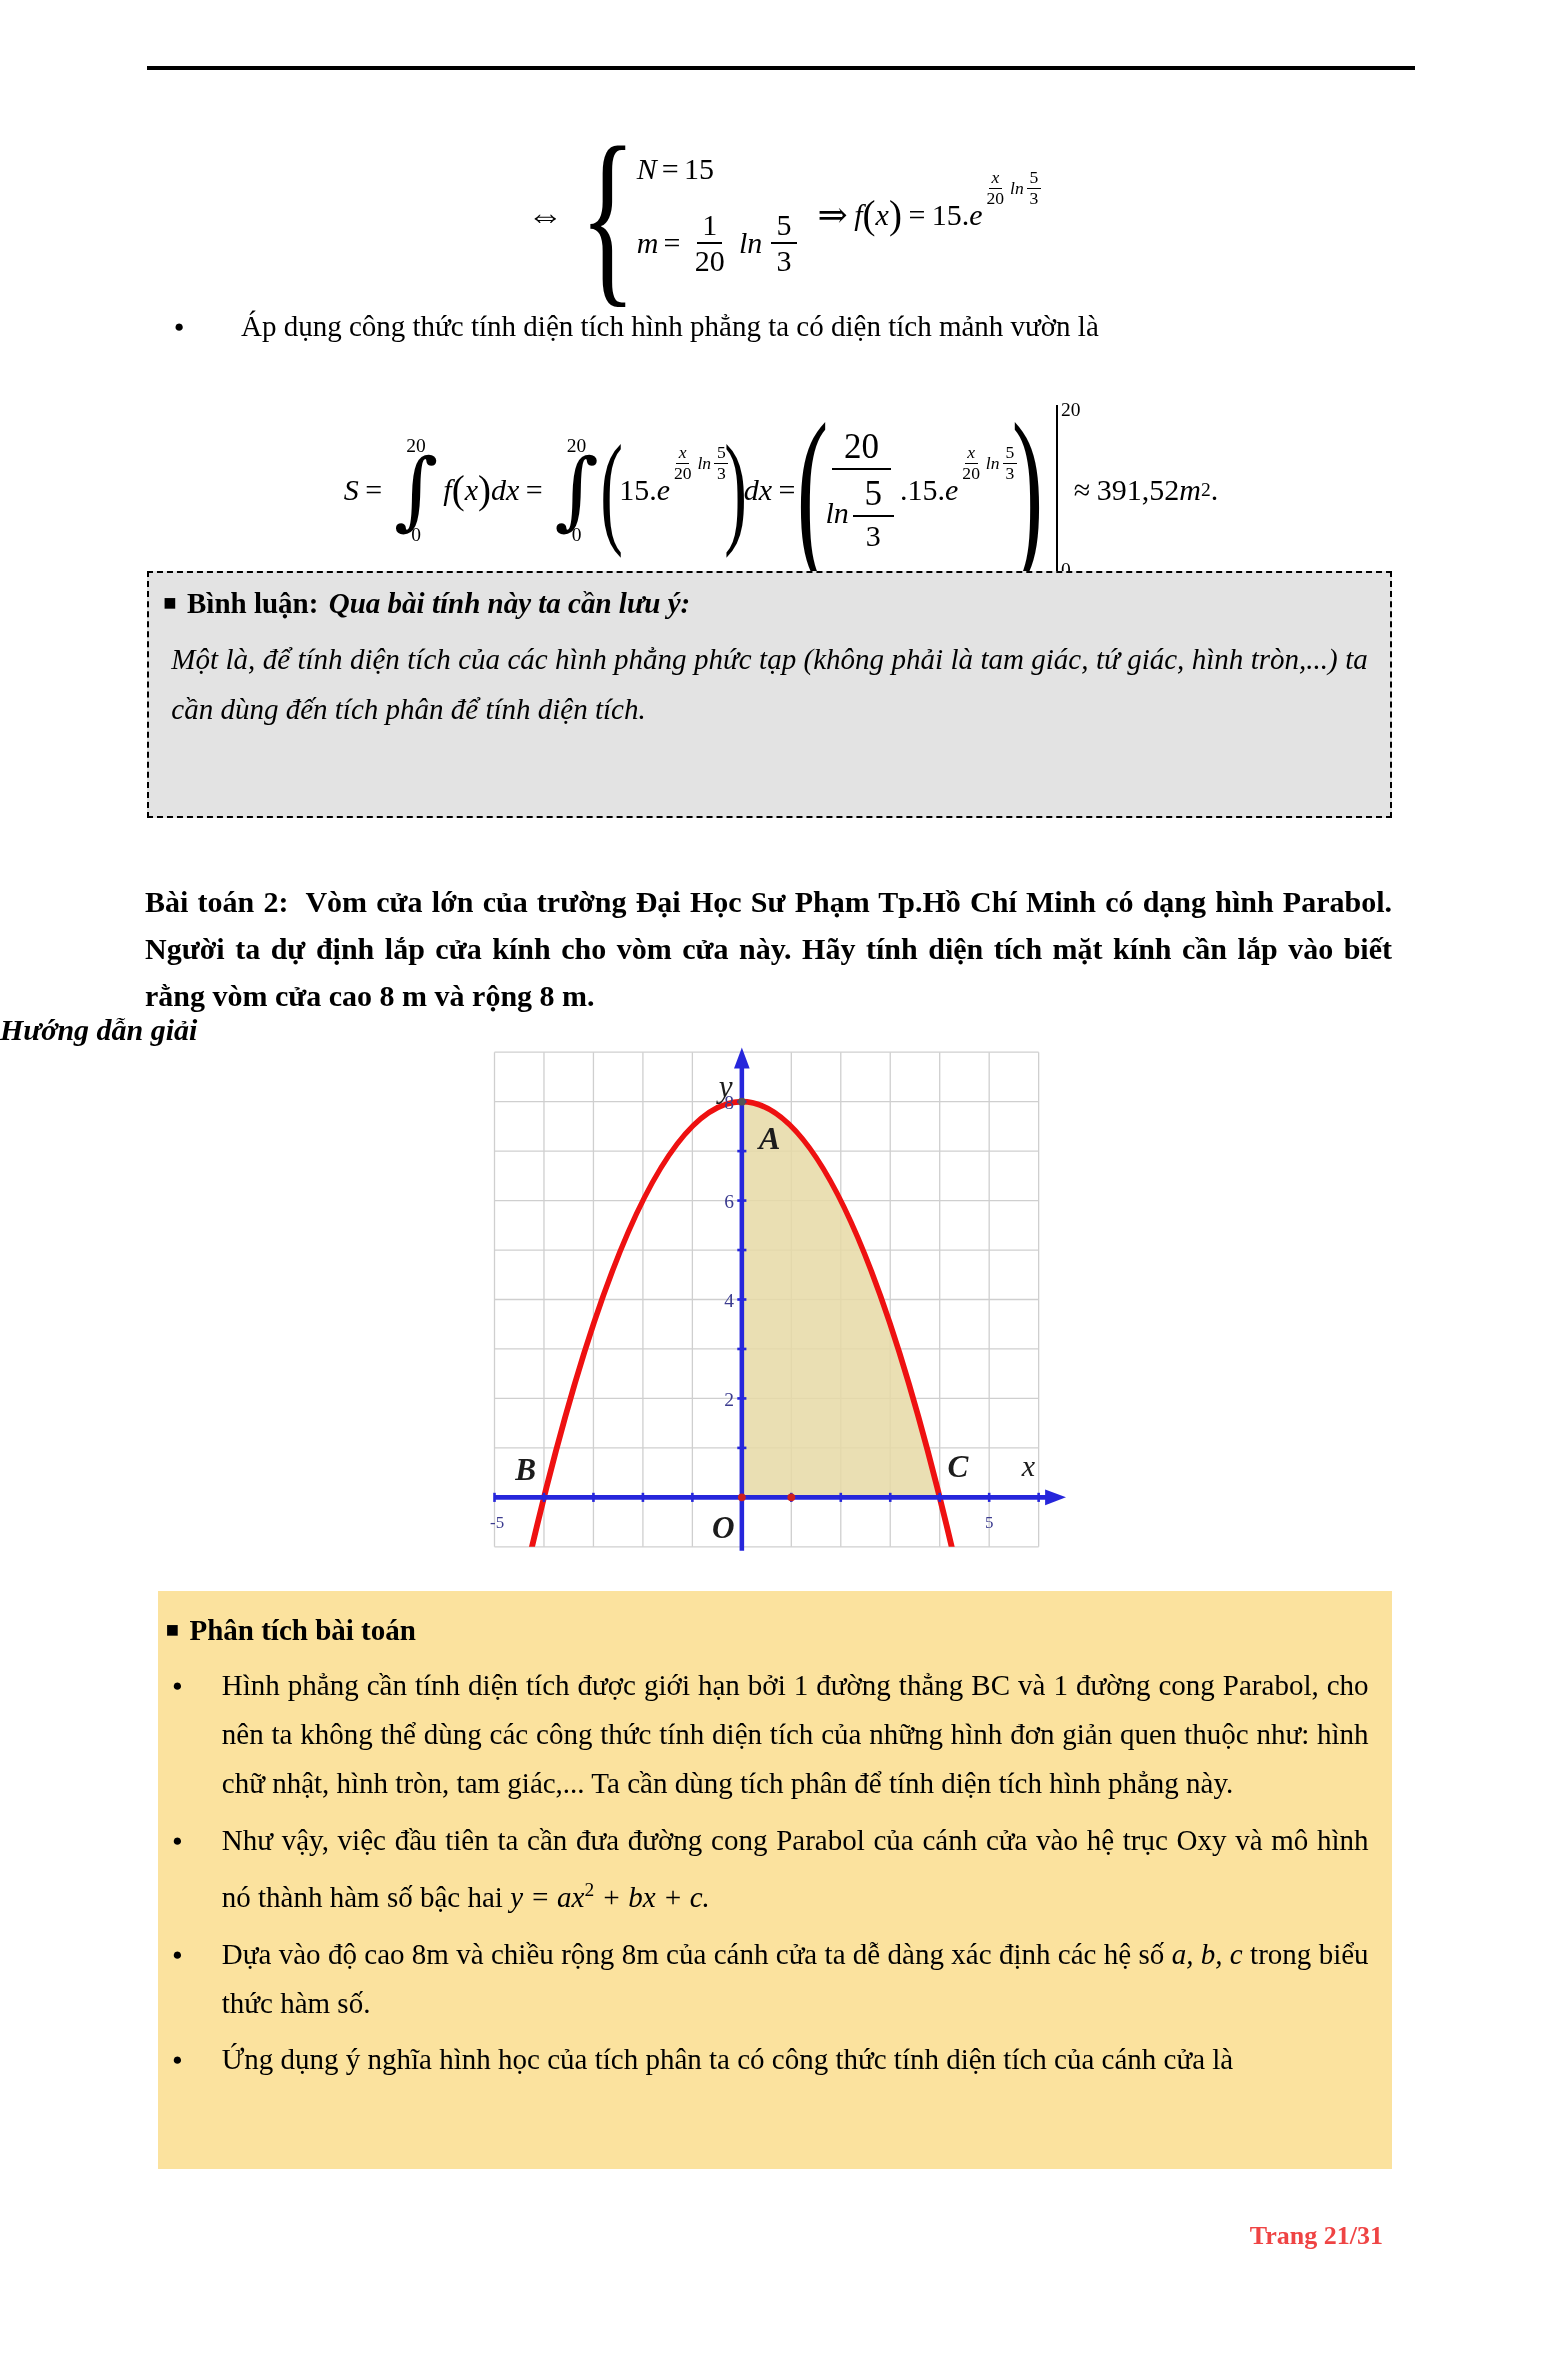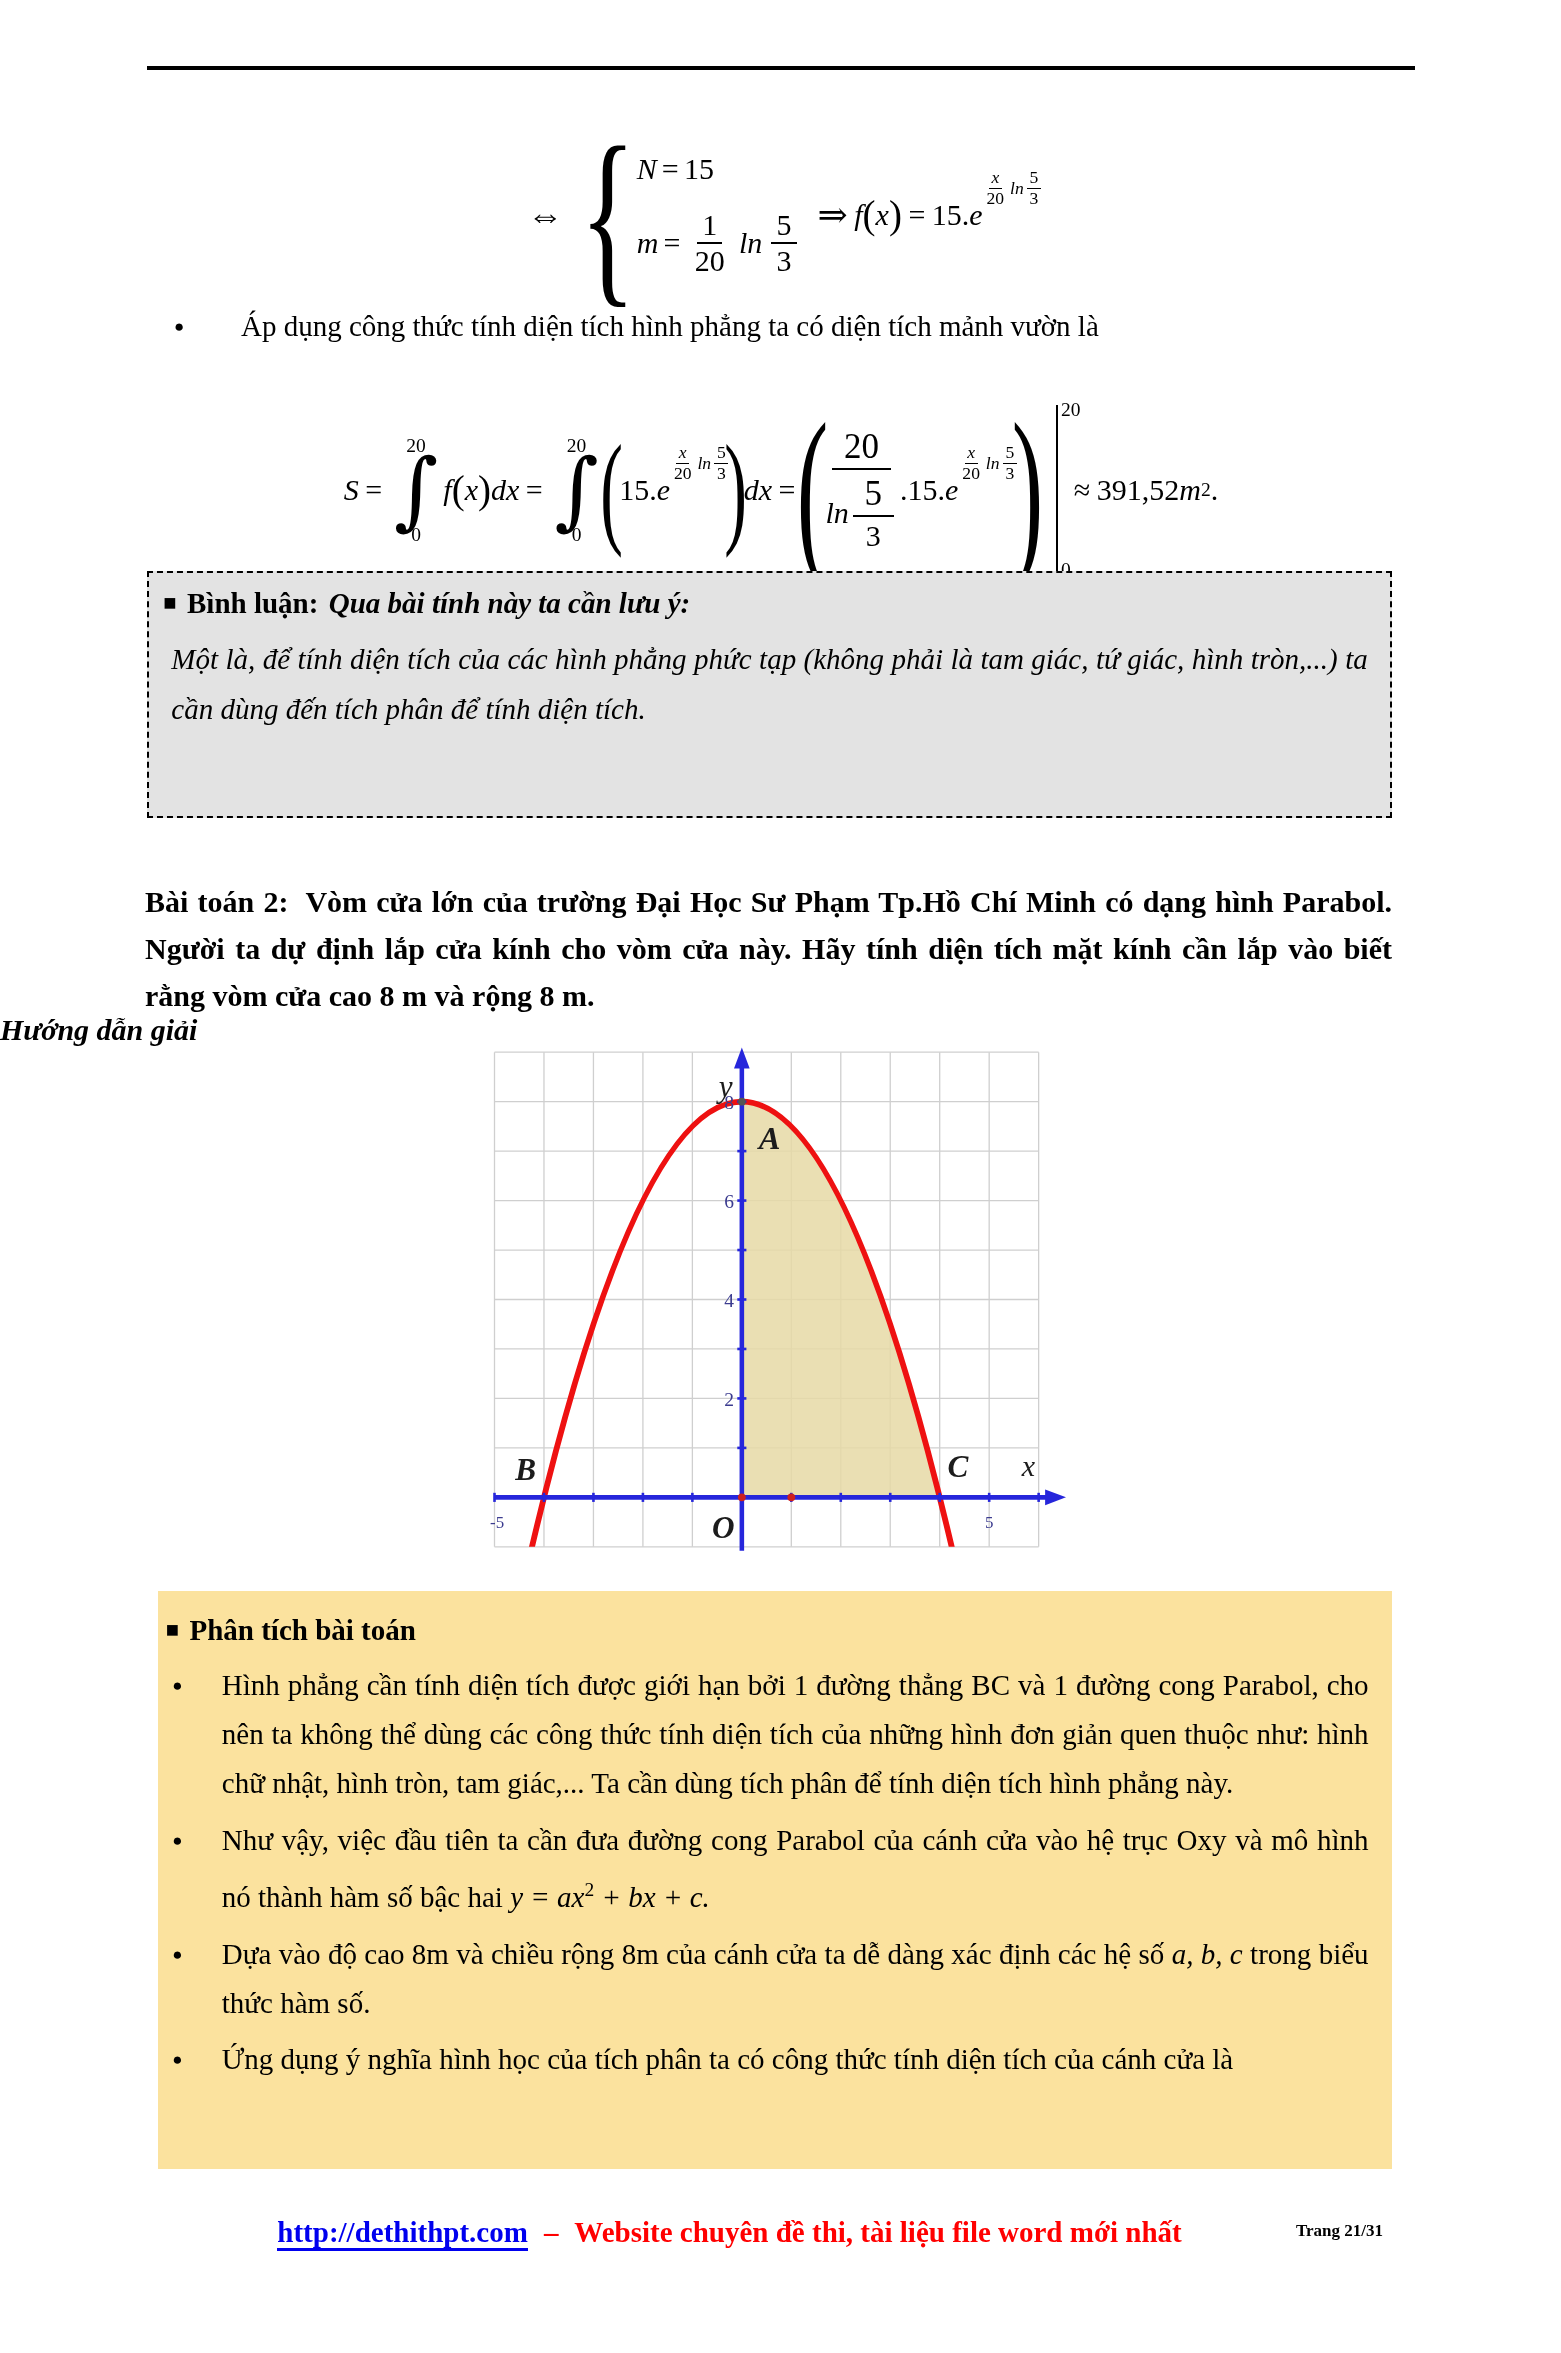--- a/index.html
+++ b/index.html
@@ -72,21 +72,21 @@
   .ab .atext{flex:1;line-height:49px;text-align:justify;}
   .imath{font-style:italic;}
   .isup{vertical-align:super;font-size:19.5px;font-style:normal;}
 
   
   .footer{left:145px;top:2216px;width:1247px;height:59px;font-size:29px;font-weight:bold;}
   .fcenter{text-align:center;padding-right:78px;}
   .flink{color:#0000EE;text-decoration:none;border-bottom:3.9px solid #0000EE;}
   .fsep{color:#FF0000;margin:0 9px;}
   .ftag{color:#FF0000;}
-  .fpage{position:absolute;right:9px;top:5.2px;font-size:17px;color:#000000;font-weight:bold;}
+  .fpage{position:absolute;right:9px;top:5.2px;font-size:26px;color:#ef4444;font-weight:bold;}
 
   
   .gl{font-family:"Liberation Serif",serif;font-style:italic;fill:#1c1c1c;}
   .gt{font-family:"Liberation Serif",serif;fill:#3B3B8F;}
 </style>
 </head>
 <body>
 
 <div class="page">
 
@@ -325,22 +325,17 @@
       <span class="adot">●</span>
       <span class="atext"><span>Dựa vào độ cao 8m và chiều rộng 8m của cánh cửa ta dễ dàng xác định các hệ số</span> <span class="imath">a, b, c</span> <span>trong biểu thức hàm số.</span></span>
     </div>
     <div class="ab">
       <span class="adot">●</span>
       <span class="atext">Ứng dụng ý nghĩa hình học của tích phân ta có công thức tính diện tích của cánh cửa là</span>
     </div>
   </div>
 
   <div class="abs footer">
-    <div class="fcenter">
-      <a class="flink" href="#">http://dethithpt.com</a>
-      <span class="fsep">–</span>
-      <span class="ftag">Website chuyên đề thi, tài liệu file word mới nhất</span>
-    </div>
     <span class="fpage">Trang 21/31</span>
   </div>
 
 </div>
 
 
 </body></html>

